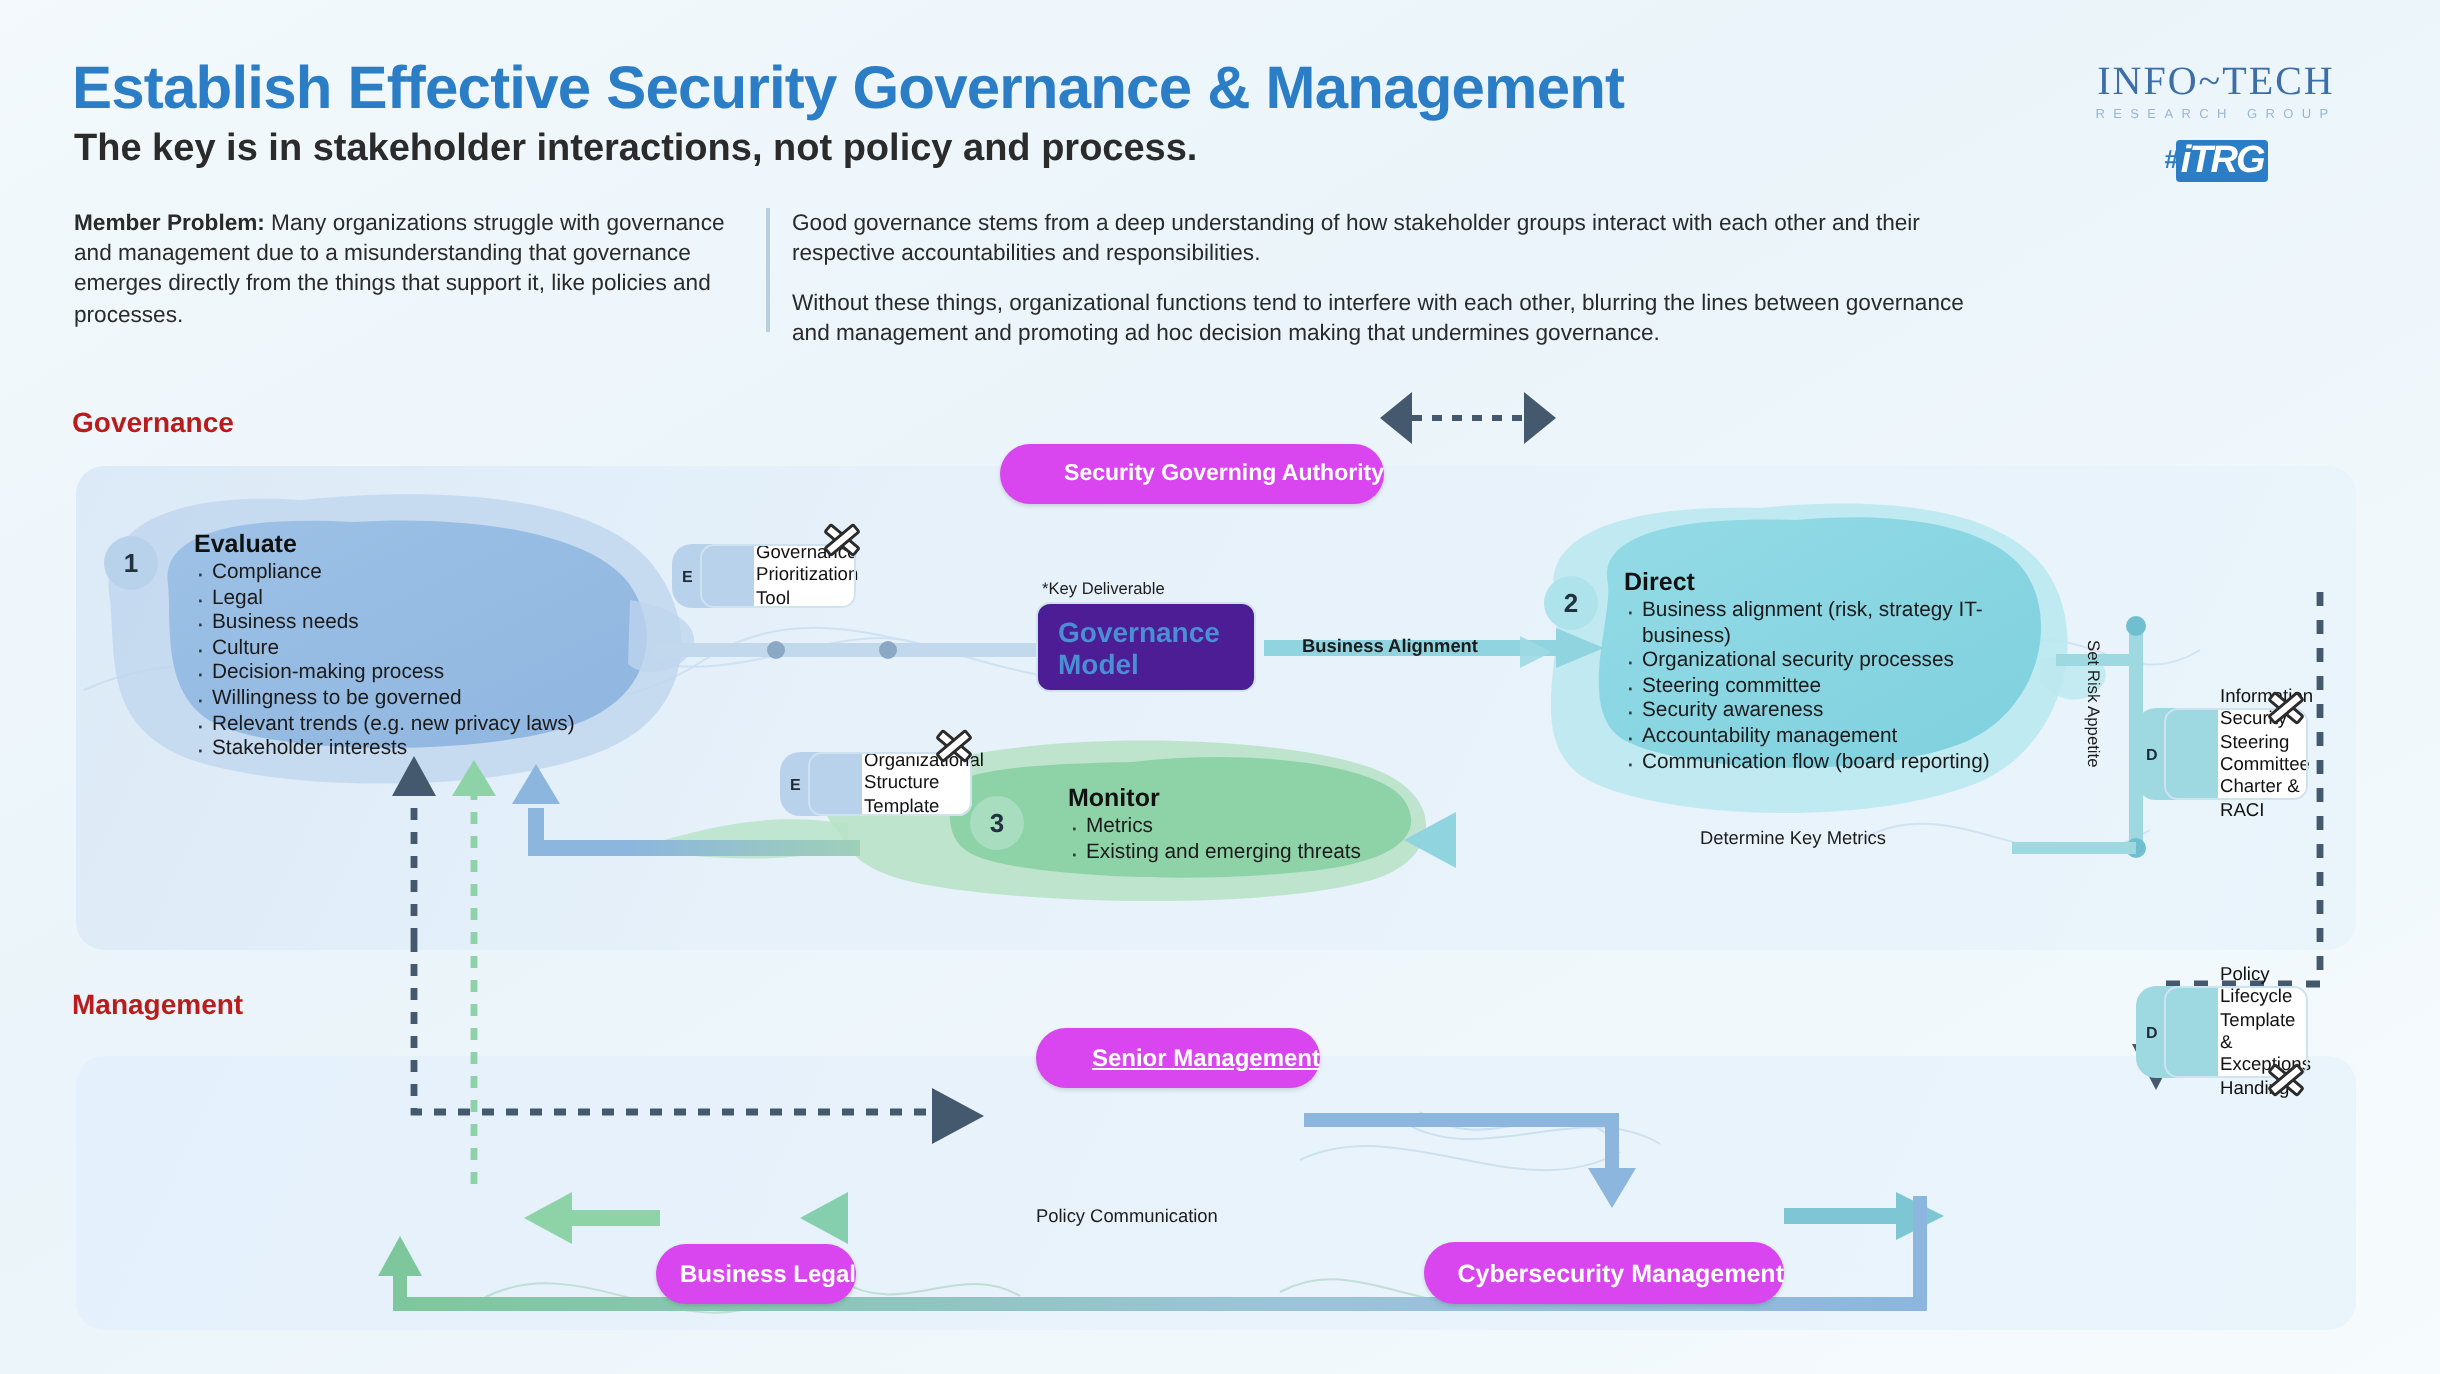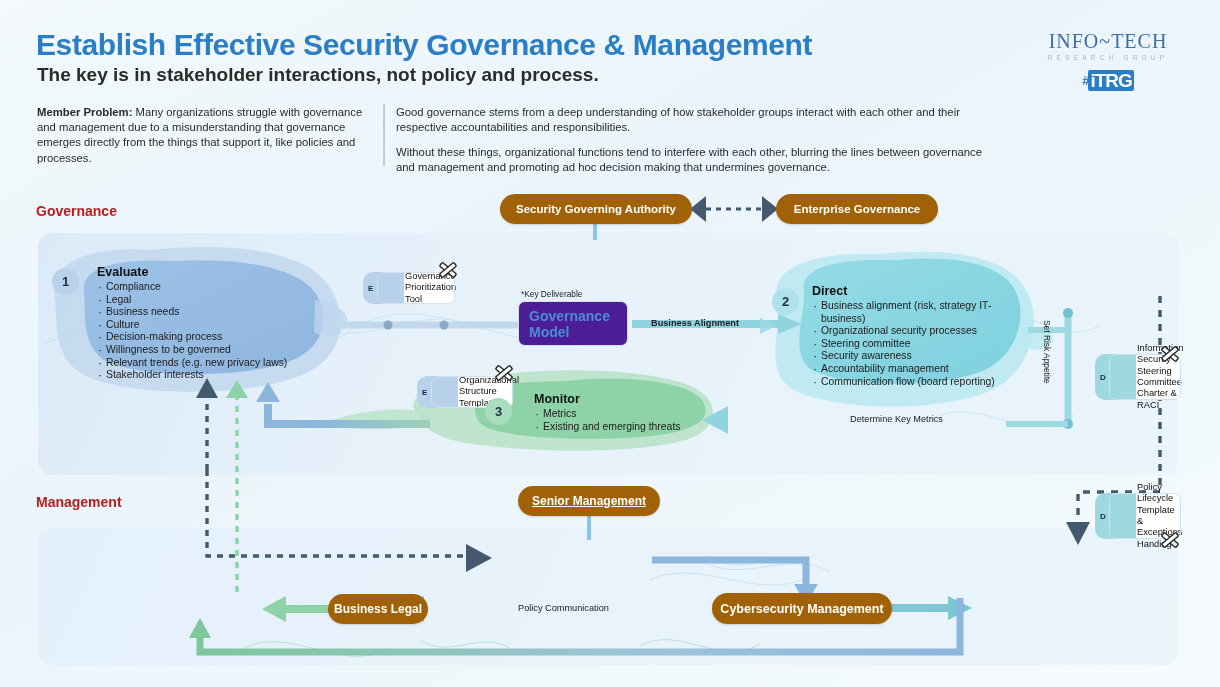--- a/index.html
+++ b/index.html
@@ -3,55 +3,55 @@
 <meta charset="utf-8">
 <style>
   html,body{margin:0;padding:0;}
   body{
     width:1220px;height:687px;overflow:hidden;
     font-family:"Liberation Sans", sans-serif;
     background:linear-gradient(150deg,#f3f9fc 0%,#eaf4fa 40%,#f6fbfd 100%);
     position:relative;
     color:#1b1b1b;
   }
-  #stage{position:absolute;inset:0;padding-left:27px;}
+  #stage{position:absolute;inset:0;}
   .abs{position:absolute;}
 
   
   #title{left:36px;top:28px;font-size:30px;font-weight:bold;color:#2b7ec6;letter-spacing:-0.4px;}
   #subtitle{left:37px;top:64px;font-size:19px;color:#2b2b2b;font-weight:bold;}
 
   #logo{right:32px;top:30px;text-align:center;width:160px;}
   #logo-main{font-family:"Liberation Serif",serif;font-size:20px;color:#3d6ea8;letter-spacing:1px;font-variant:small-caps;}
   #logo-sub{font-size:6.5px;color:#9ab6d4;letter-spacing:4.2px;margin-top:1px;}
   #logo-itrg{margin-top:9px;font-size:19px;font-weight:bold;color:#2b7ec6;letter-spacing:-1px;}
   #logo-itrg .hash{font-size:13px;vertical-align:2px;}
-  #logo-itrg .blk{background:#2b7ec6;color:#fff;padding:0 2px;border-radius:2px;}
+  #logo-itrg .blk{background:#2b7ec6;color:#fff;padding:0 2px;border-radius:2px;font-style:italic;}
 
   
   #member-problem{left:37px;top:105px;width:330px;font-size:11.3px;line-height:15.2px;color:#2a2a2a;}
   #member-problem b{font-weight:bold;}
   #intro-right{left:396px;top:105px;width:590px;font-size:11.3px;line-height:14.6px;color:#2a2a2a;}
   #intro-right p{margin:0 0 11px 0;}
   #intro-divider{left:383px;top:104px;width:2px;height:62px;background:#b9cfe0;}
 
   
   .section-label{font-size:14px;font-weight:bold;color:#b91c1c;}
   #gov-label{left:36px;top:203px;}
   #mgmt-label{left:36px;top:494px;}
 
   
   #gov-panel{left:38px;top:233px;width:1140px;height:242px;border-radius:14px;
     background:linear-gradient(115deg,#dceaf7 0%,#e6f1fa 35%,#eaf4fb 100%);}
   #mgmt-panel{left:38px;top:528px;width:1140px;height:137px;border-radius:14px;
     background:linear-gradient(115deg,#e4f0fb 0%,#e9f3fb 60%,#eaf4fb 100%);}
 
   
-  .pill{background:#a16207;color:#fff;border-radius:17px;display:flex;align-items:center;
-        justify-content:center;font-weight:bold;text-align:center;box-shadow:0 1px 2px rgba(0,0,0,.15);}
+  .pill{background:#d946ef;color:#fff;border-radius:17px;display:flex;align-items:center;
+        justify-content:flex-end;font-weight:bold;text-align:center;box-shadow:0 1px 2px rgba(0,0,0,.15);margin-top:28px;}
 
   .numcircle{border-radius:50%;display:flex;align-items:center;justify-content:center;
     font-weight:bold;font-size:13px;color:#23323f;}
 
   .head{font-weight:bold;font-size:12.5px;color:#111;margin-bottom:2px;}
   ul.bul{margin:0;padding:0;list-style:none;}
   ul.bul li{font-size:10.4px;line-height:12.6px;color:#1b1b1b;padding-left:9px;position:relative;}
   ul.bul li:before{content:"·";position:absolute;left:1px;top:-1px;font-size:13px;line-height:13px;color:#333;}
 
   
@@ -252,23 +252,20 @@
     <path d="M286 596 L 262 609 L 286 622 Z" fill="#8ed3a8"></path>
     
     <path d="M960 598 L 960 652 L 200 652 L 200 636" stroke="url(#gGreenBlue)" stroke-width="7" fill="none"></path>
     <path d="M189 638 L 200 618 L 211 638 Z" fill="#7ec79c"></path>
     
     <path d="M700 560 L 700 560" stroke="#8cb6dd" stroke-width="6" fill="none"></path>
   </svg>
 
   <div class="abs pill" style="left:500px;top:194px;width:192px;height:30px;font-size:11.5px;">
     <span>Security Governing Authority</span>
-  </div>
-  <div class="abs pill" style="left:776px;top:194px;width:162px;height:30px;font-size:11.5px;">
-    <span>Enterprise Governance</span>
   </div>
 
   <div class="abs numcircle" style="left:52px;top:268px;width:27px;height:27px;background:#b9d2ec;">
     <span>1</span>
   </div>
   <div class="abs" style="left:97px;top:265px;width:250px;">
     <div class="head">Evaluate</div>
     <ul class="bul">
       <li>Compliance</li>
       <li>Legal</li>

